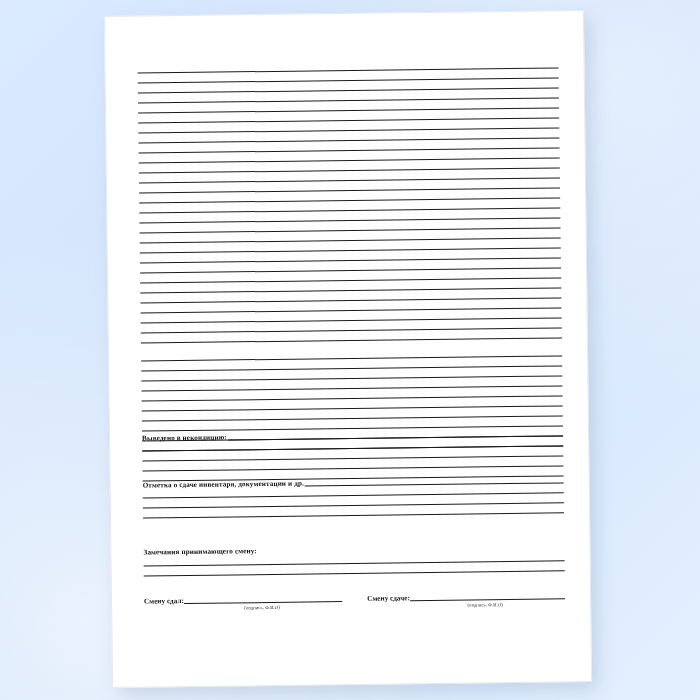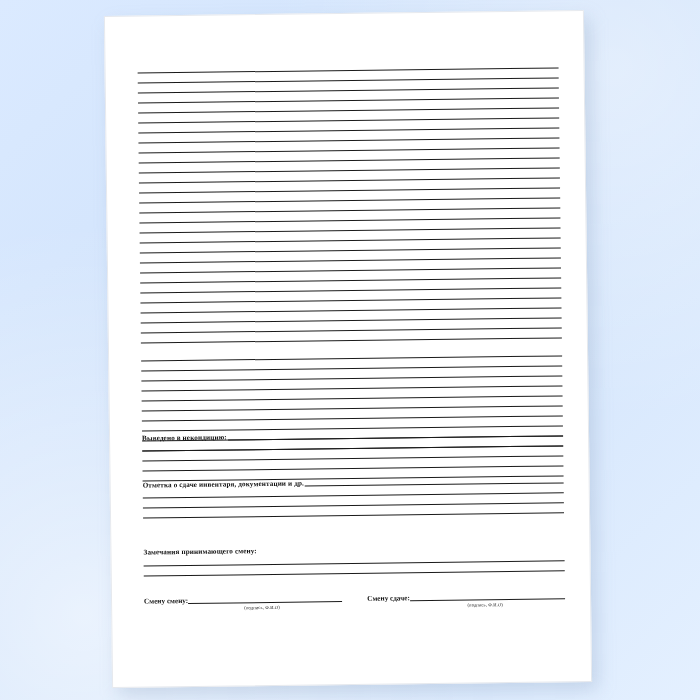--- a/index.html
+++ b/index.html
@@ -230,21 +230,21 @@
           </div>
           <div class="sub-lines" style="margin-top:9px;">
             <div class="rule"></div>
             <div class="rule"></div>
           </div>
         </div>
 
         <div class="sign-row" style="top:581px;">
           <div class="sign-cell">
             <div class="sign-top">
-              <span class="sign-label">Смену смену:</span>
+              <span class="sign-label">Смену сдал:</span>
               <span class="sign-line"></span>
             </div>
             <div class="sign-caption">(подпись, Ф.И.О)</div>
           </div>
           <div class="sign-cell">
             <div class="sign-top">
               <span class="sign-label">Смену сдаче:</span>
               <span class="sign-line"></span>
             </div>
             <div class="sign-caption">(подпись, Ф.И.О)</div>

